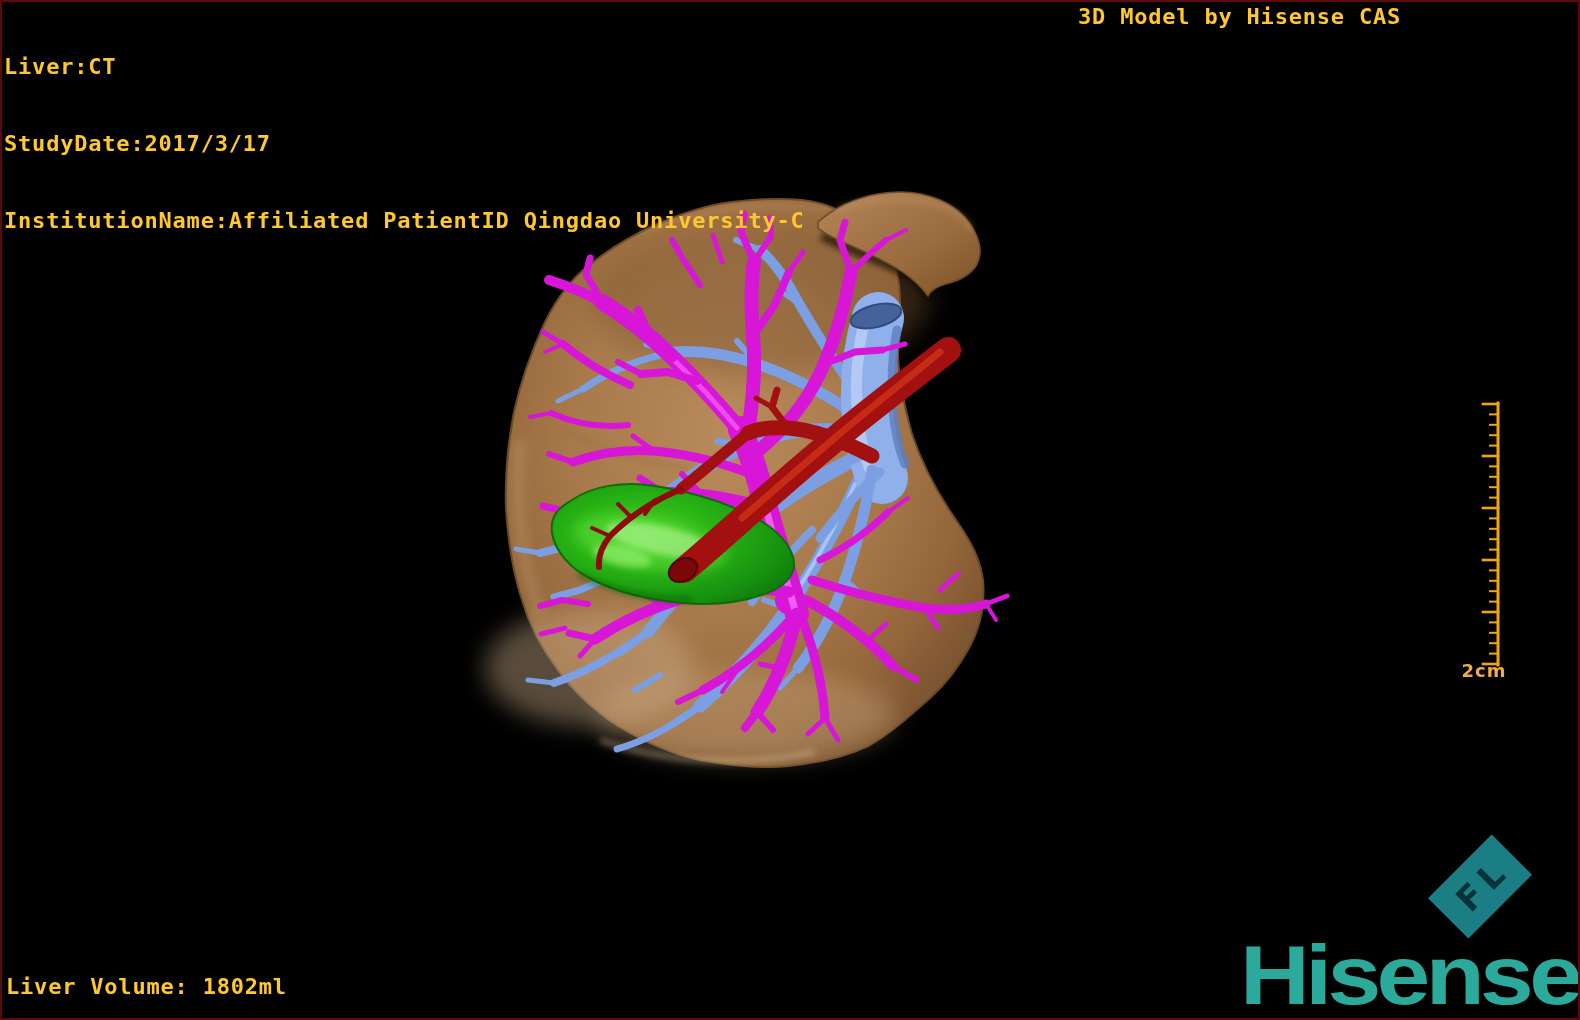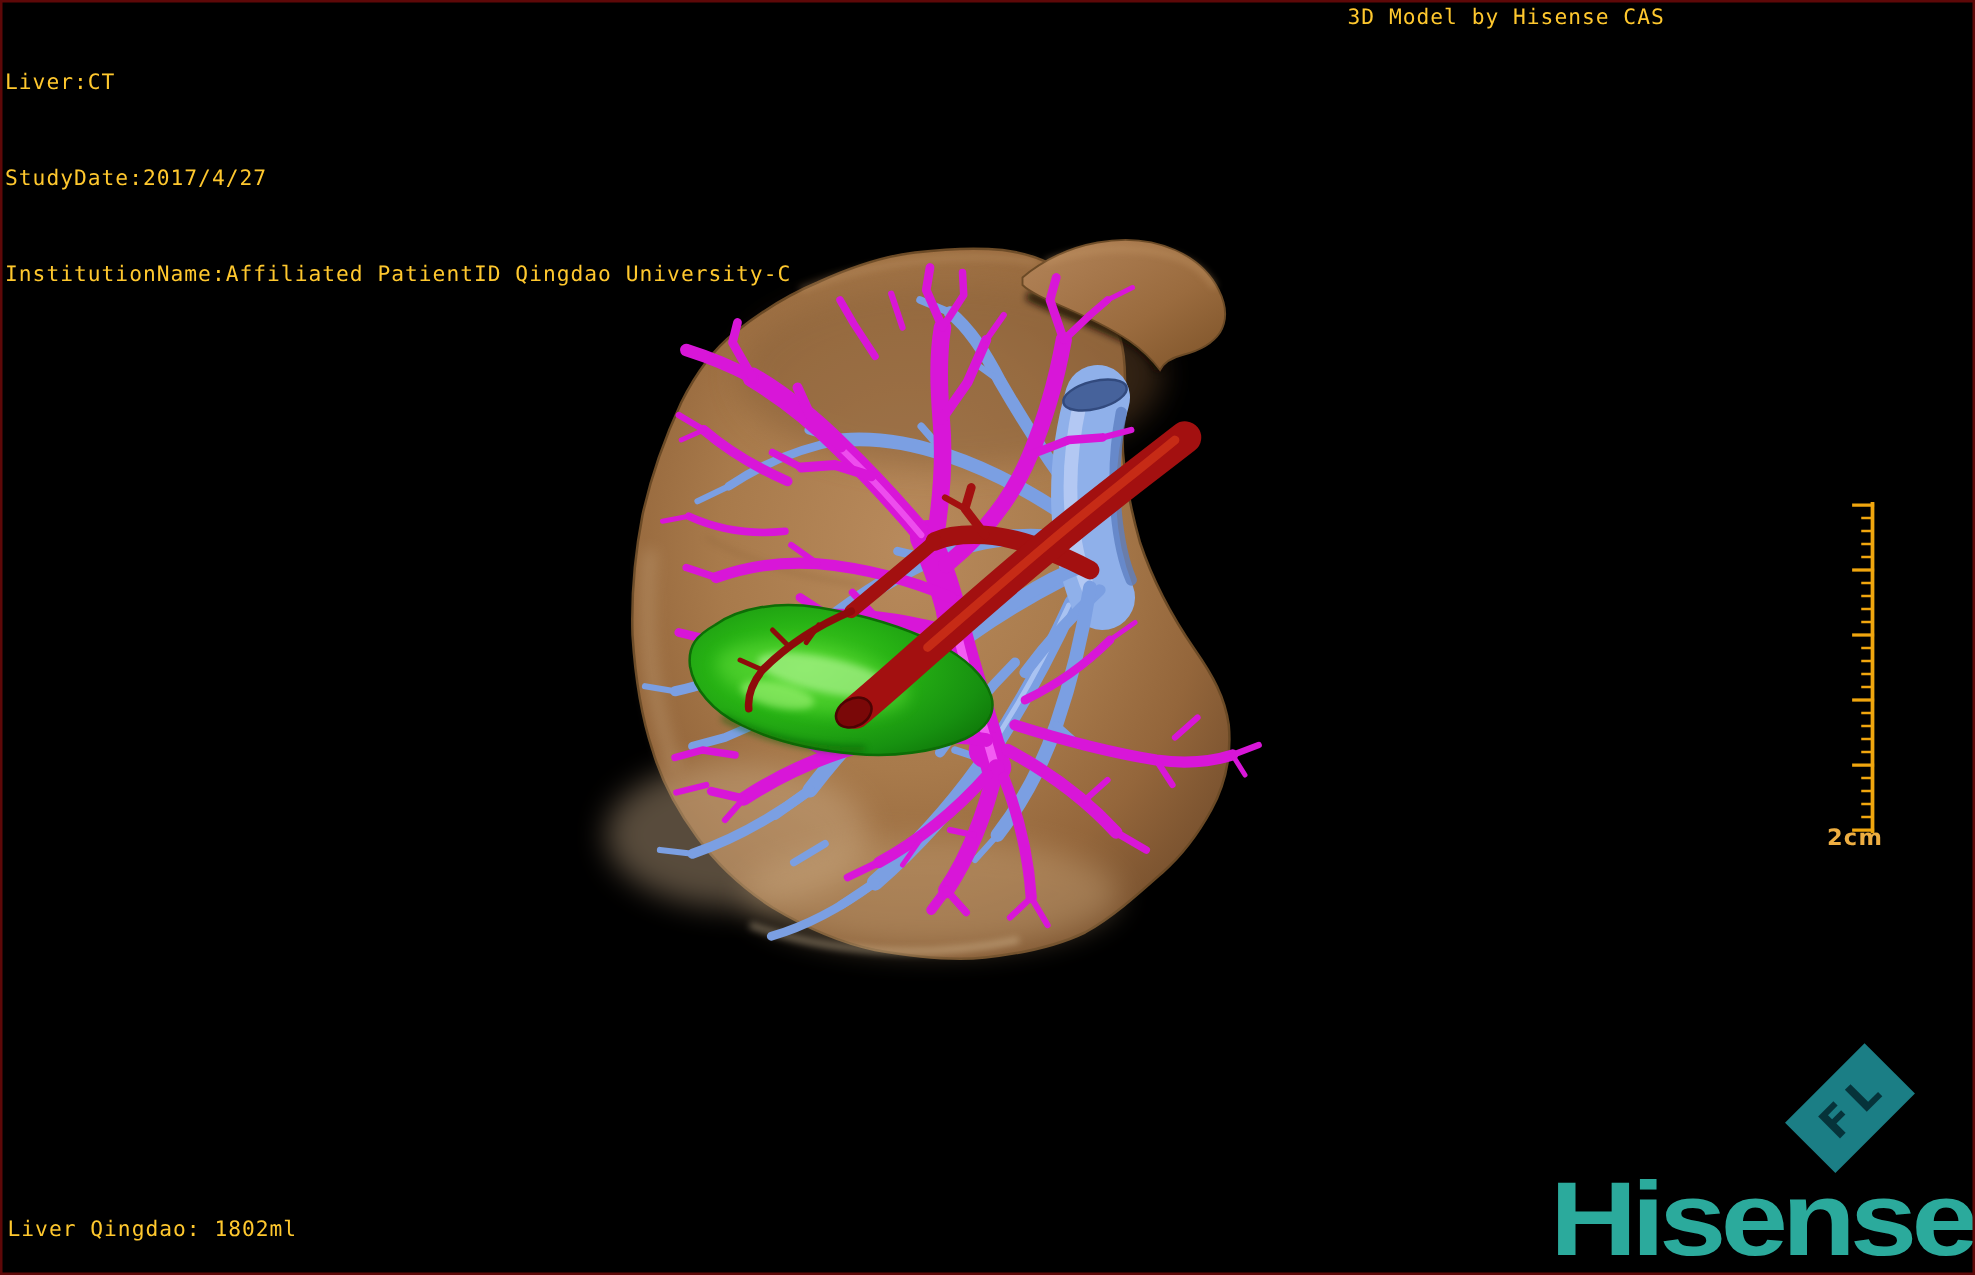--- a/index.html
+++ b/index.html
@@ -1,21 +1,21 @@
 <!DOCTYPE html>
 <html style="--background: #000000; --frame-red: #5e0808; --text-yellow: #ffc82e; --ruler-orange: #f0a60e; --scale-label-orange: #eeae42; --brand-teal: #2baa9c; --badge-teal: #1b7e85; --badge-text-dark: #06333a; --liver-tan: #a87a4b; --portal-vein-magenta: #d816d8; --hepatic-vein-blue: #7b9fe2; --vena-cava-blue: #8fb0ea; --hepatic-artery-red: #a31010; --gallbladder-green: #1fa313;"><head>
 <meta charset="utf-8">
 <style>
   html,body{margin:0;padding:0;background:#000;}
   .screen{position:relative;width:1580px;height:1020px;background:var(--background,#000);overflow:hidden;
           font-family:"DejaVu Sans Mono",monospace;}
   .frame{position:absolute;inset:0;border:2px solid var(--frame-red,#5e0808);pointer-events:none;z-index:50;}
   .scene{position:absolute;left:0;top:0;width:1580px;height:1020px;z-index:1;}
-  .hud{position:absolute;z-index:10;color:var(--text-yellow,#ffc82e);font-weight:normal;
-       font-size:17px;letter-spacing:0.8px;white-space:pre;}
+  .hud{position:absolute;z-index:10;color:var(--text-yellow,#ffc82e);font-weight:bold;
+       font-size:22px;letter-spacing:0.8px;white-space:pre;}
   .header{left:4px;top:3px;line-height:25.6px;}
   .title{left:1078px;top:4px;}
   .volume{left:6px;top:974px;}
   #ruler-svg{position:absolute;left:1436px;top:394px;width:84px;height:292px;z-index:10;}
   #ruler-svg line{stroke:var(--ruler-orange,#f0a60e);stroke-linecap:square;}
   .scale-label{position:absolute;left:1446px;top:660px;width:76px;text-align:center;z-index:10;
        color:var(--scale-label-orange,#eeae42);font-weight:bold;font-size:18px;letter-spacing:1px;
        font-family:"DejaVu Sans",sans-serif;}
   .badge{position:absolute;left:1435px;top:858px;width:90px;height:57px;z-index:10;
        background:var(--badge-teal,#1b7e85);transform:rotate(-45deg);
@@ -228,21 +228,21 @@
       <ellipse cx="683" cy="570" rx="15" ry="11" transform="rotate(-28 683 570)" fill="#7a0808" stroke="#4d0303" stroke-width="2"></ellipse>
       <path d="M 681,489 C 655,500 630,516 610,536 C 602,546 598,557 599,567" stroke="#8e0b0b" stroke-width="6"></path>
       <path d="M 610,536 L 592,528" stroke="#8e0b0b" stroke-width="4"></path>
       <path d="M 630,516 L 618,504" stroke="#8e0b0b" stroke-width="4"></path>
       <path d="M 655,500 L 645,514" stroke="#8e0b0b" stroke-width="4"></path>
     </g>
   </svg>
 
   <div class="hud header">
     <div>Liver:CT</div>
-    <div>StudyDate:2017/4/27</div>
+    <div>StudyDate:2017/3/17</div>
     <div>InstitutionName:Affiliated PatientID Qingdao University-C</div>
   </div>
 
   <div class="hud title">3D Model by Hisense CAS</div>
 
   <svg id="ruler-svg" xmlns="http://www.w3.org/2000/svg">
       <line x1="62" y1="9" x2="62" y2="271" stroke-width="3"></line>
       <line x1="47" y1="10" x2="62" y2="10" stroke-width="2.6"></line>
       <line x1="54" y1="20.4" x2="62" y2="20.4" stroke-width="2"></line>
       <line x1="54" y1="30.8" x2="62" y2="30.8" stroke-width="2"></line>
@@ -265,21 +265,21 @@
       <line x1="54" y1="207.6" x2="62" y2="207.6" stroke-width="2"></line>
       <line x1="47" y1="218" x2="62" y2="218" stroke-width="2.6"></line>
       <line x1="54" y1="228.4" x2="62" y2="228.4" stroke-width="2"></line>
       <line x1="54" y1="238.8" x2="62" y2="238.8" stroke-width="2"></line>
       <line x1="54" y1="249.2" x2="62" y2="249.2" stroke-width="2"></line>
       <line x1="54" y1="259.6" x2="62" y2="259.6" stroke-width="2"></line>
       <line x1="47" y1="270" x2="62" y2="270" stroke-width="2.6"></line>
     </svg>
   <div class="scale-label">2cm</div>
 
-  <div class="hud volume">Liver Qingdao: 1802ml</div>
+  <div class="hud volume">Liver Volume: 1802ml</div>
 
   <div class="badge">
     <span>FL</span>
   </div>
   <div class="wordmark">Hisense</div>
 
   <div class="frame"></div>
 </div>
 
 </body></html>

